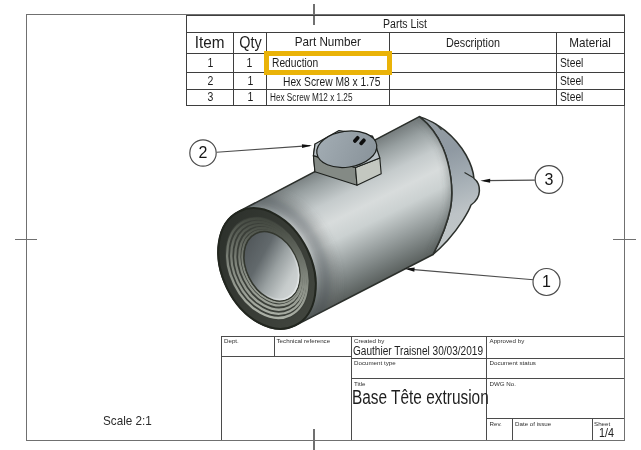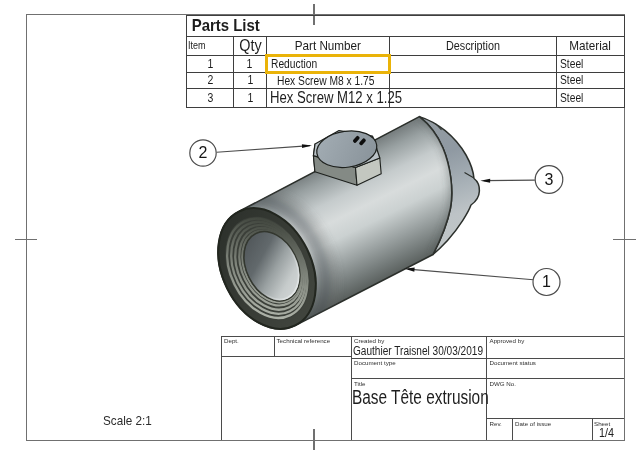--- a/index.html
+++ b/index.html
@@ -26,47 +26,47 @@
   <table class="abs" style="left:186px;top:14.5px;border-collapse:collapse;table-layout:fixed;width:438px;font-size:11.5px;color:#1d1d1d;">
     <colgroup>
         <col style="width:47px">
         <col style="width:33px">
         <col style="width:123px">
         <col style="width:167px">
         <col style="width:68px">
       </colgroup>
     <tbody>
         <tr>
-          <td colspan="5" style="border:1px solid #3e3e3e;height:17px;font-size:17px;font-weight:bold;"><span class="sx">Parts List</span></td>
+          <td colspan="5" style="border:1px solid #3e3e3e;height:17px;text-align:center;font-size:12px;"><span class="sx">Parts List</span></td>
         </tr>
     <tr>
-      <td style="border:1px solid #3e3e3e;height:16.3px;text-align:left;font-size:10px;"><span class="sxh">Item</span></td>
+      <td style="border:1px solid #3e3e3e;height:16.3px;text-align:center;font-size:17px;"><span class="sxh">Item</span></td>
       <td style="border:1px solid #3e3e3e;text-align:center;font-size:16px;"><span class="sxh">Qty</span></td>
       <td style="border:1px solid #3e3e3e;text-align:center;font-size:13px;margin-top:43px;"><span class="sxh">Part Number</span></td>
       <td style="border:1px solid #3e3e3e;text-align:center;font-size:12px;"><span class="sxh">Description</span></td>
       <td style="border:1px solid #3e3e3e;text-align:center;font-size:13px;"><span class="sxh">Material</span></td>
     </tr>
     <tr>
       <td style="border:1px solid #3e3e3e;height:16.3px;text-align:center;font-size:12.5px;"><span class="sx" style="transform:scaleX(0.84)">1</span></td>
       <td style="border:1px solid #3e3e3e;text-align:center;font-size:12.5px;"><span class="sx" style="transform:scaleX(0.84)">1</span></td>
-      <td style="border:3px solid #eab308;padding-left:3px;font-size:12.5px;"><span class="sxl">Reduction</span></td>
+      <td style="border:5px solid #eab308;padding-left:3px;font-size:12.5px;"><span class="sxl">Reduction</span></td>
       <td style="border:1px solid #3e3e3e;"></td>
       <td style="border:1px solid #3e3e3e;padding-left:3px;font-size:12.5px;"><span class="sxl">Steel</span></td>
     </tr>
     <tr>
       <td style="border:1px solid #3e3e3e;height:16.3px;text-align:center;font-size:12.5px;"><span class="sx" style="transform:scaleX(0.84)">2</span></td>
       <td style="border:1px solid #3e3e3e;text-align:center;font-size:12.5px;"><span class="sx" style="transform:scaleX(0.84)">1</span></td>
-      <td style="border:1px solid #3e3e3e;padding-left:10px;font-size:12.5px;"><span class="sxl">Hex Screw M8 x 1.75</span></td>
+      <td style="border:1px solid #3e3e3e;padding-left:16px;font-size:12.5px;"><span class="sxl">Hex Screw M8 x 1.75</span></td>
       <td style="border:1px solid #3e3e3e;"></td>
       <td style="border:1px solid #3e3e3e;padding-left:3px;font-size:12.5px;"><span class="sxl">Steel</span></td>
     </tr>
     <tr>
       <td style="border:1px solid #3e3e3e;height:16.3px;text-align:center;font-size:12.5px;"><span class="sx" style="transform:scaleX(0.84)">3</span></td>
       <td style="border:1px solid #3e3e3e;text-align:center;font-size:12.5px;"><span class="sx" style="transform:scaleX(0.84)">1</span></td>
-      <td style="border:1px solid #3e3e3e;padding-left:3px;font-size:16px;"><span class="sxl">Hex Screw M12 x 1.25</span></td>
+      <td style="border:1px solid #3e3e3e;padding-left:3px;font-size:10px;"><span class="sxl">Hex Screw M12 x 1.25</span></td>
       <td style="border:1px solid #3e3e3e;"></td>
       <td style="border:1px solid #3e3e3e;padding-left:3px;font-size:12.5px;"><span class="sxl">Steel</span></td>
     </tr>
   </tbody>
     </table>
 
   <div class="ln" style="left:221px;top:336px;width:403px;height:1px;"></div>
   <div class="ln" style="left:221px;top:336px;width:1px;height:104px;"></div>
   <div class="ln" style="left:221px;top:356.2px;width:130px;height:1px;"></div>
   <div class="ln" style="left:273.5px;top:336px;width:1px;height:21px;"></div>

